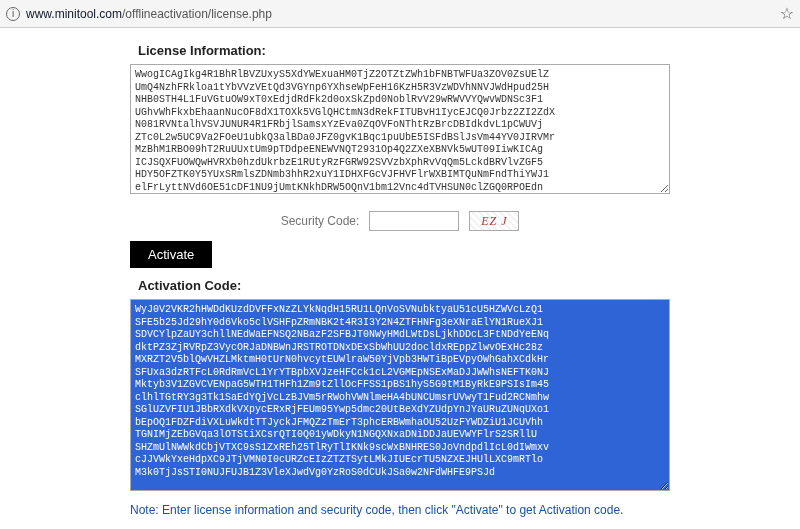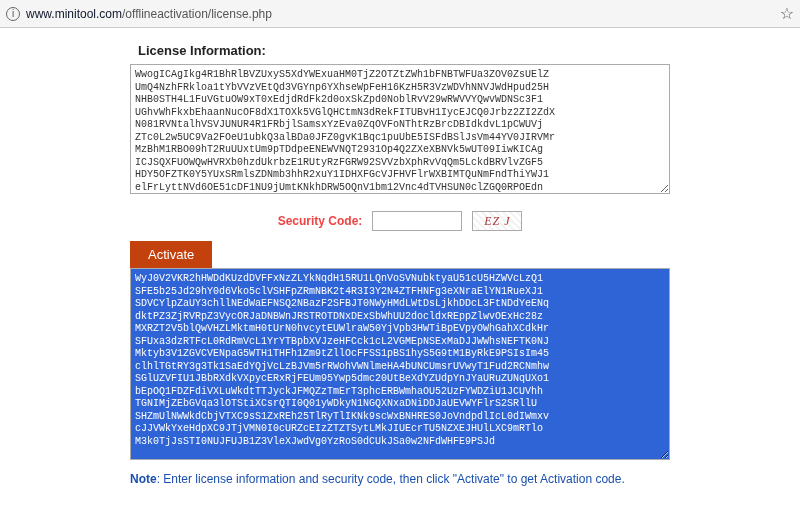--- a/index.html
+++ b/index.html
@@ -23,35 +23,36 @@
       line-height: 1.25; padding: 4px; border: 1px solid #aaa; resize: both;
       color: #333; word-break: break-all;
     }
     .license-area { height: 130px; }
     .activation-area { height: 192px; }
     .activation-area::selection, .activation-area { }
     .sec-row {
       display: flex; align-items: center; justify-content: center;
       margin: 14px 0 10px 0; gap: 10px;
     }
-    .sec-label { font-weight: bold; font-size: 12px; color: #ef4444; }
+    .sec-label { font-weight: normal; font-size: 12px; color: #737373; }
     .sec-input { width: 90px; height: 20px; border: 1px solid #aaa; padding: 0 4px; font-size: 11px; }
     .captcha {
       width: 50px; height: 20px; border: 1px solid #aaa;
       display: flex; align-items: center; justify-content: center;
       font-family: serif; font-weight: normal; color: #a33; font-size: 12px;
       background: repeating-linear-gradient(45deg,#fff,#fff 3px,#f3f3f3 3px,#f3f3f3 5px);
       letter-spacing: 1px; font-style: italic;
     }
     .activate-btn {
-      background: #c2410c; color: #fff; border: none;
+      background: #000000; color: #fff; border: none;
       padding: 6px 18px; font-size: 13px; cursor: pointer;
+      margin-bottom: 10px;
     }
     .note { color: #1a4fae; font-size: 12px; margin-top: 8px; line-height: 1.4; }
-    .note-bold { font-weight: bold; }
+    .note-bold { font-weight: normal; }
     
     .activation-wrap { position: relative; }
     .activation-wrap textarea {
       background: #2e64d6; color: #fff;
     }
   </style>
 </head>
 <body>
 
 <div class="url-bar">
@@ -81,20 +82,21 @@
 UWszZVQyRktGdWNzWiThNQkZzSUIzNzFudVNyHFVwbXNIQzYxNEE9PSIKXQo=</textarea>
 
   <div class="sec-row">
     <span class="sec-label">Security Code:</span>
     <input type="text" class="sec-input" value="" style="">
     <span class="captcha">EZ J</span>
   </div>
 
   <button class="activate-btn">Activate</button>
 
+  <div class="section-title">Activation Code:</div>
   <div class="activation-wrap">
     <textarea class="activation-area" style="">WyJ0V2VKR2hHWDdKUzdDVFFxNzZLYkNqdH15RU1LQnVoSVNubktyaU51cU5HZWVcLzQ1
 SFE5b25Jd29hY0d6Vko5clVSHFpZRmNBK2t4R3I3Y2N4ZTFHNFg3eXNraElYN1RueXJ1
 SDVCYlpZaUY3chllNEdWaEFNSQ2NBazF2SFBJT0NWyHMdLWtDsLjkhDDcL3FtNDdYeENq
 dktPZ3ZjRVRpZ3VycORJaDNBWnJRSTROTDNxDExSbWhUU2docldxREppZlwvOExHc28z
 MXRZT2V5blQwVHZLMktmH0tUrN0hvcytEUWlraW50YjVpb3HWTiBpEVpyOWhGahXCdkHr
 SFUxa3dzRTFcL0RdRmVcL1YrYTBpbXVJzeHFCck1cL2VGMEpNSExMaDJJWWhsNEFTK0NJ
 Mktyb3V1ZGVCVENpaG5WTH1THFh1Zm9tZllOcFFSS1pBS1hyS5G9tM1ByRkE9PSIsIm45
 clhlTGtRY3g3Tk1SaEdYQjVcLzBJVm5rRWohVWNlmeHA4bUNCUmsrUVwyT1Fud2RCNmhw
 SGlUZVFIU1JBbRXdkVXpycERxRjFEUm95Ywp5dmc20UtBeXdYZUdpYnJYaURuZUNqUXo1

